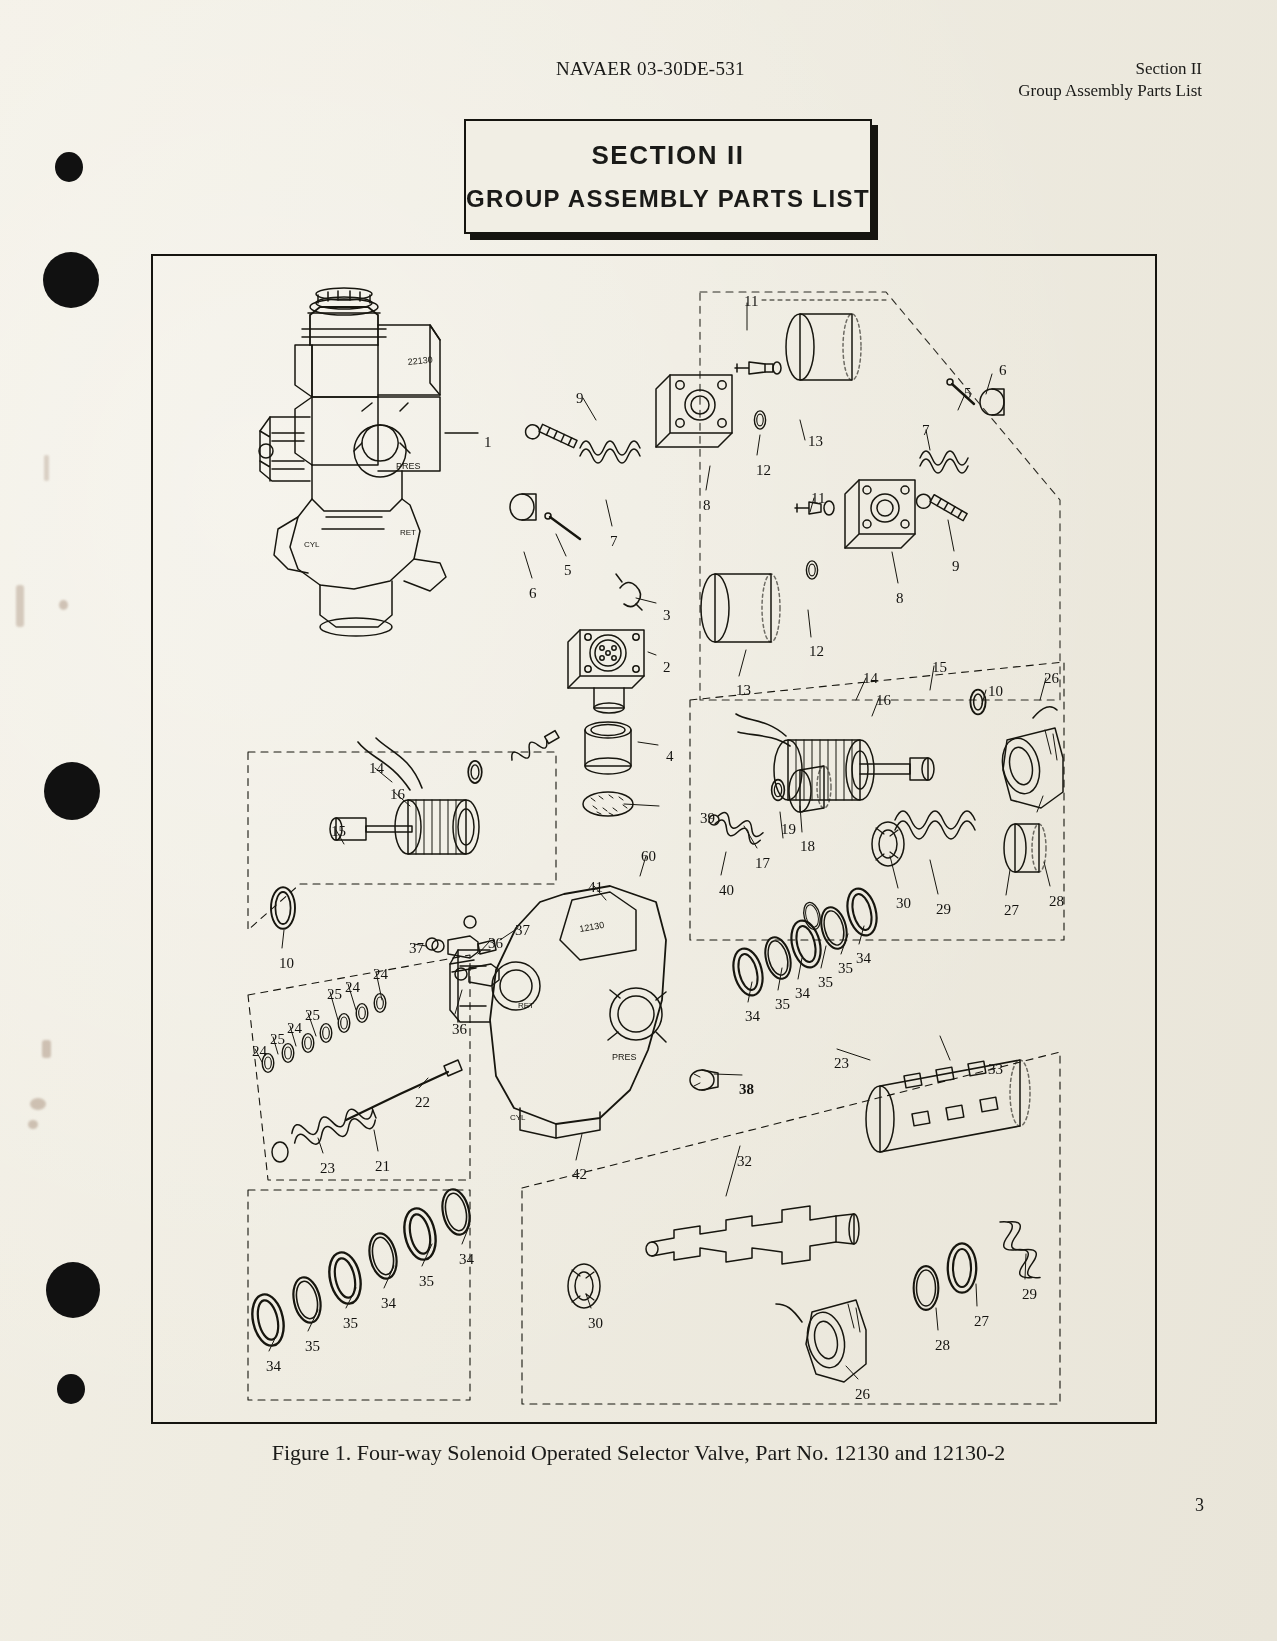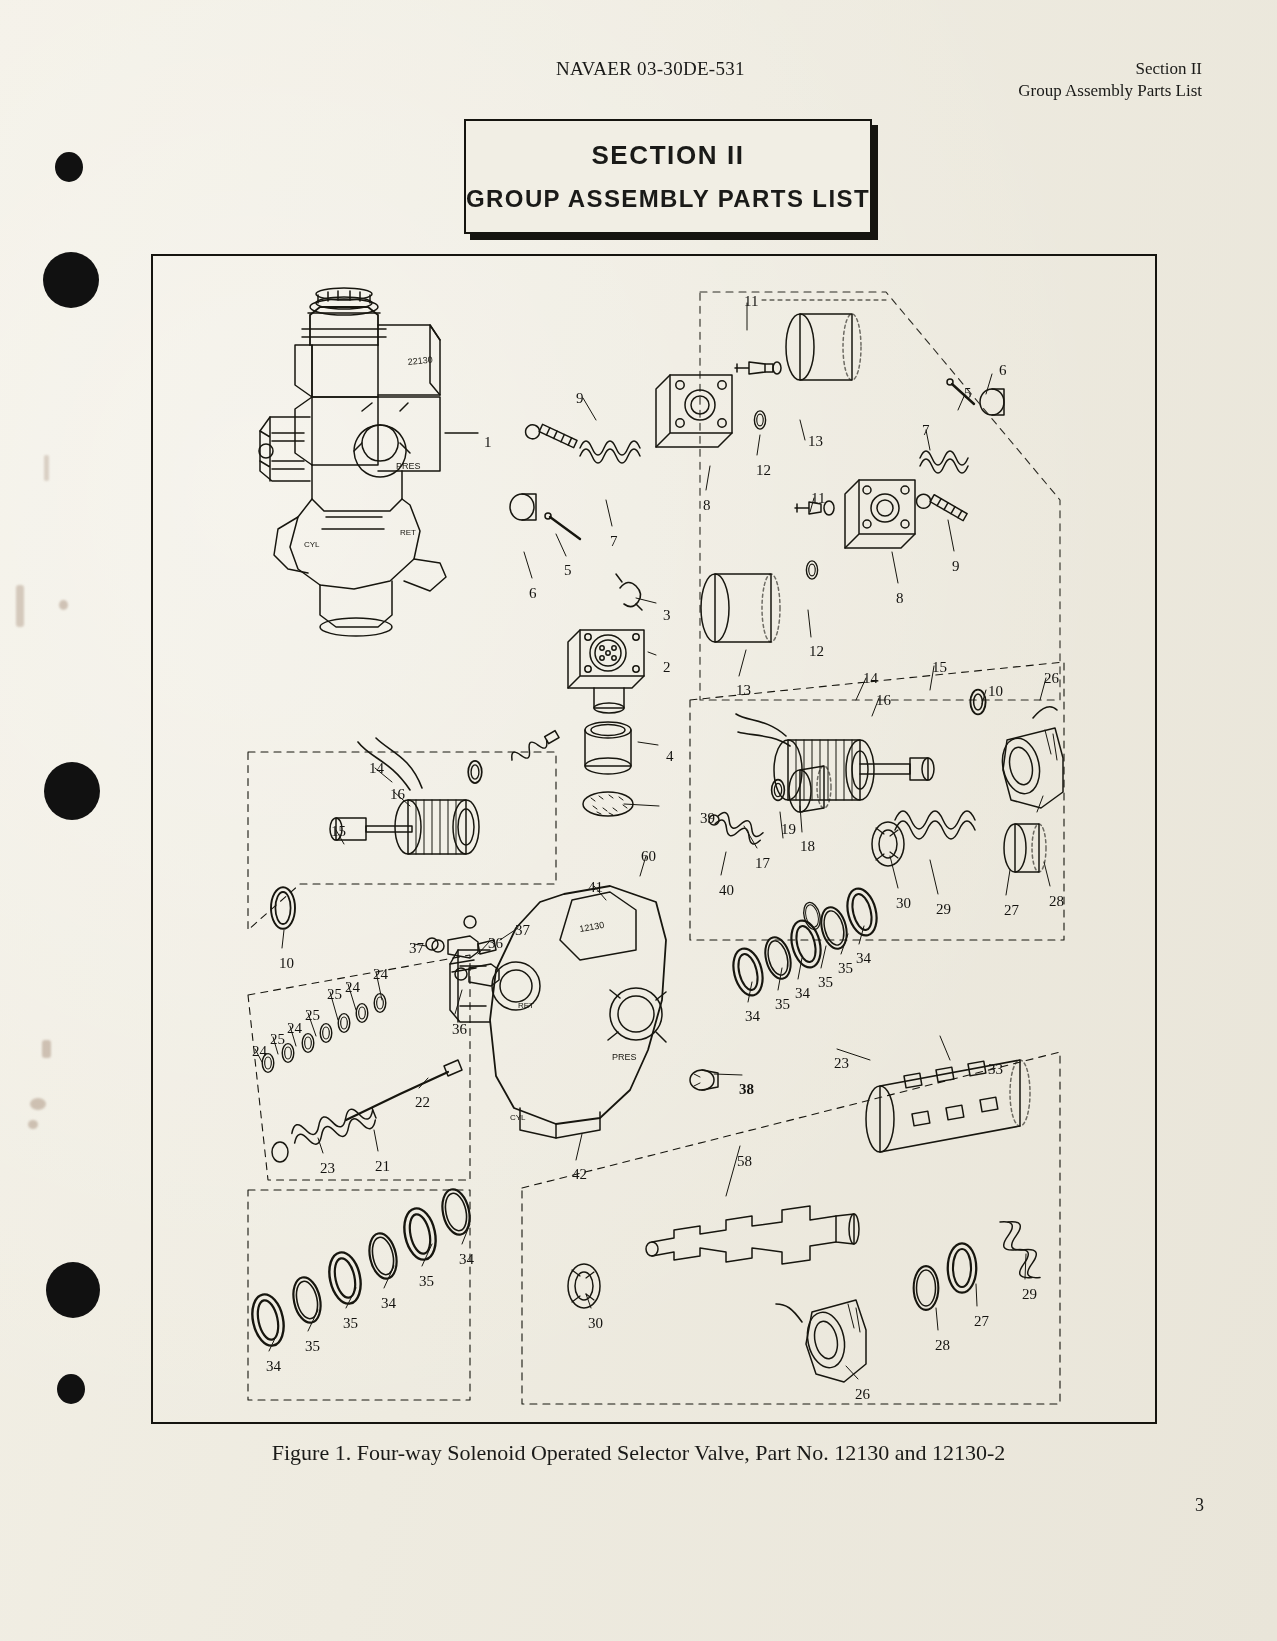--- a/index.html
+++ b/index.html
@@ -652,21 +652,21 @@
         <div class="callout" style="left: 818px; top: 974px;">35</div>
         <div class="callout" style="left: 838px; top: 960px;">35</div>
         <div class="callout" style="left: 856px; top: 950px;">34</div>
         <div class="callout" style="left: 988px; top: 1029px; margin-top: 32px;">33</div>
         <div class="callout" style="left: 834px; top: 1055px;">23</div>
         <div class="callout" style="left: 415px; top: 1094px;">22</div>
         <div class="callout" style="left: 739px; top: 1081px; font-weight: bold;">38</div>
         <div class="callout" style="left: 320px; top: 1160px;">23</div>
         <div class="callout" style="left: 375px; top: 1158px;">21</div>
         <div class="callout" style="left: 572px; top: 1166px;">42</div>
-        <div class="callout" style="left: 737px; top: 1153px;">58</div>
+        <div class="callout" style="left: 737px; top: 1153px;">32</div>
         <div class="callout" style="left: 459px; top: 1251px;">34</div>
         <div class="callout" style="left: 419px; top: 1273px;">35</div>
         <div class="callout" style="left: 381px; top: 1295px;">34</div>
         <div class="callout" style="left: 343px; top: 1315px;">35</div>
         <div class="callout" style="left: 305px; top: 1338px;">35</div>
         <div class="callout" style="left: 266px; top: 1358px;">34</div>
         <div class="callout" style="left: 588px; top: 1315px;">30</div>
         <div class="callout" style="left: 1022px; top: 1286px;">29</div>
         <div class="callout" style="left: 974px; top: 1313px;">27</div>
         <div class="callout" style="left: 935px; top: 1337px;">28</div>

